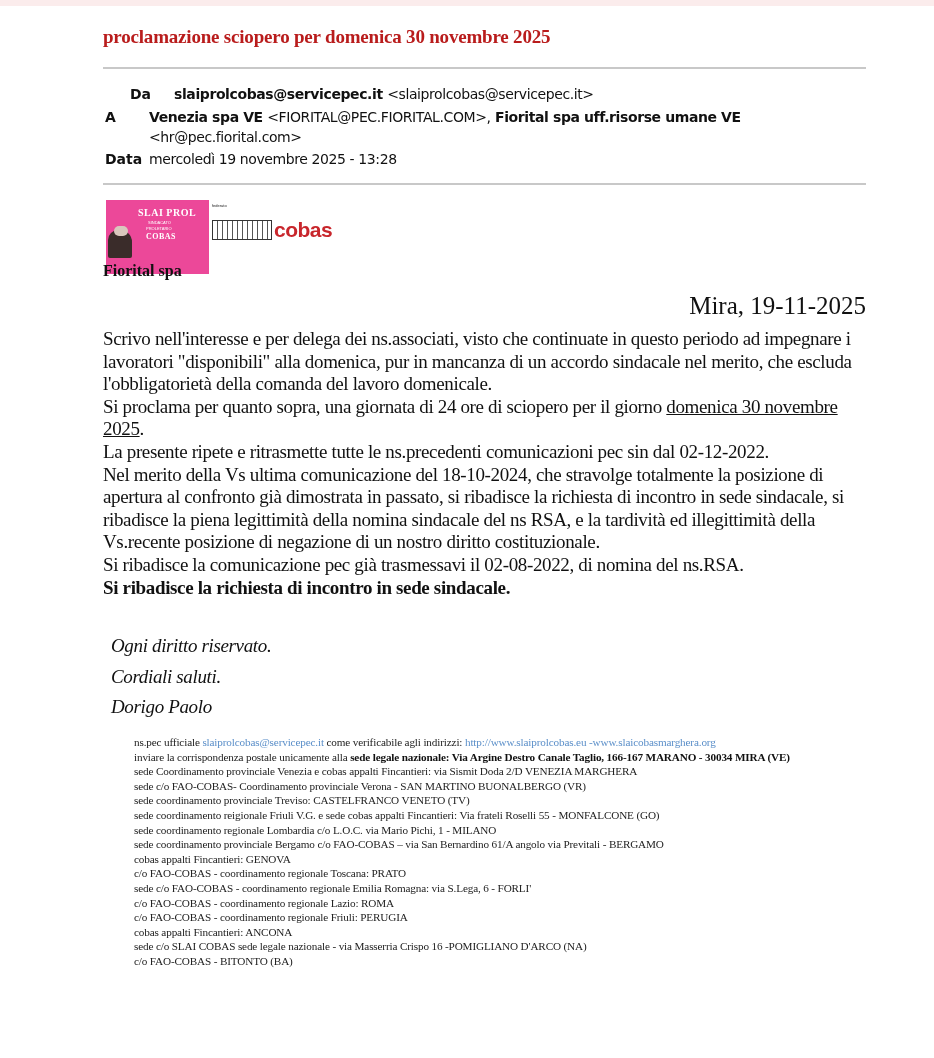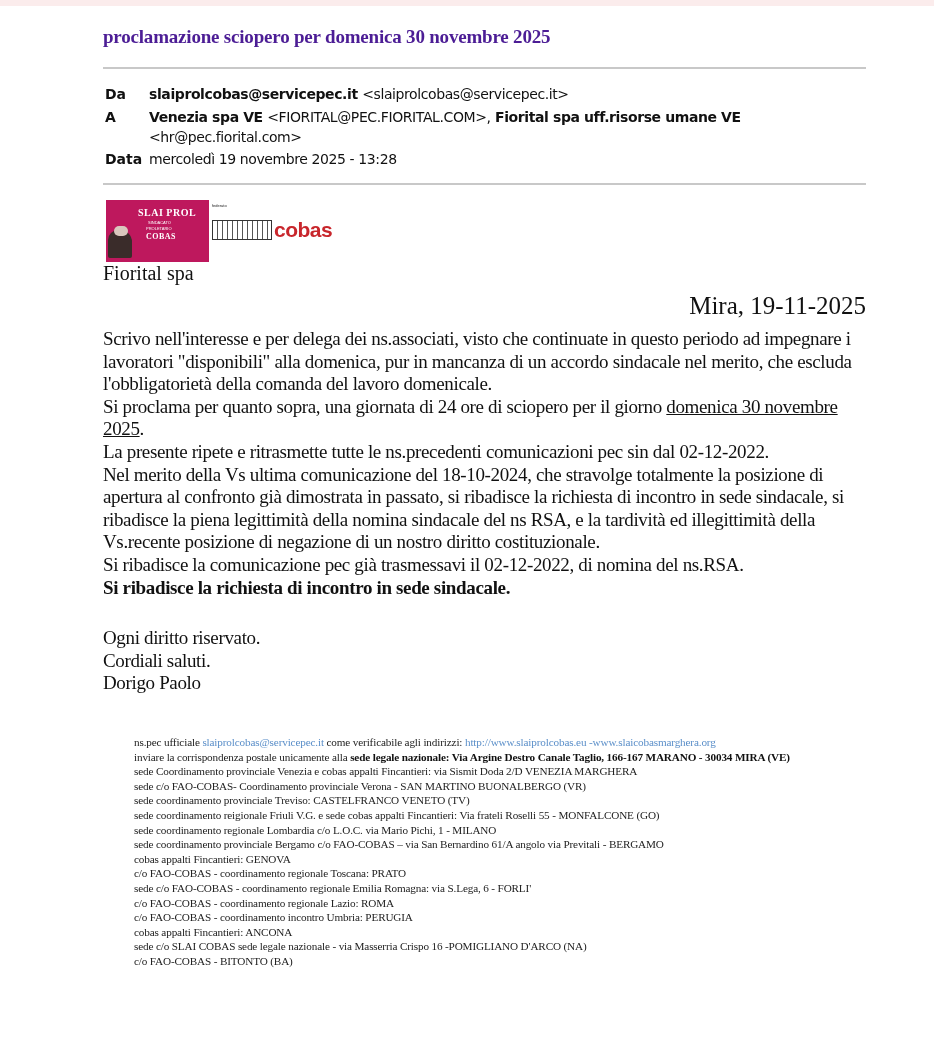--- a/index.html
+++ b/index.html
@@ -3,58 +3,58 @@
 <meta charset="utf-8">
 <style>
   html, body { margin: 0; padding: 0; }
   body {
     width: 934px; height: 1058px; background: #ffffff; position: relative; overflow: hidden;
     font-family: "Liberation Serif", serif; color: #111;
   }
   .topbar { position: absolute; left: 0; top: 0; width: 934px; height: 6px; background: #fbecec; }
   .subject {
     position: absolute; left: 103px; top: 26px; font-family: "Liberation Serif", serif;
-    font-weight: bold; font-size: 19px; letter-spacing: -0.2px; color: #4c1d95;
+    font-weight: bold; font-size: 19px; letter-spacing: -0.2px; color: #b91c1c;
   }
   .rule { position: absolute; left: 103px; width: 763px; height: 2px; background: #c8c8c8; }
   .rule.r1 { top: 67px; }
   .rule.r2 { top: 183px; }
   .hdr { position: absolute; left: 105px; font-family: "DejaVu Sans", sans-serif; font-size: 14px; color: #111; line-height: 20px; }
   .hdr .lbl { font-weight: bold; display: inline-block; }
   .hdr b { font-weight: bold; }
   .row-da { top: 84px; }
   .row-a { top: 107px; }
   .row-a2 { top: 127px; left: 149px; }
   .row-data { top: 149px; }
-  .lbl-da { width: 44px; }
+  .lbl-da { width: 44px; margin-left: 25px; }
   .lbl-a { width: 44px; }
   .lbl-data { width: 44px; }
   .cond { letter-spacing: -0.4px; }
 
-  .logo1 { position: absolute; left: 106px; top: 200px; width: 103px; height: 62px; background: #be185d; overflow: hidden; text-align: right; }
+  .logo1 { position: absolute; left: 106px; top: 200px; width: 103px; height: 74px; background: #ec4899; overflow: hidden; text-align: right; }
   .logo1 .t1 { position: absolute; left: 32px; top: 7px; font-family: "Liberation Serif", serif; font-weight: bold; color: #fff; font-size: 10px; letter-spacing: 0.5px; }
   .logo1 .t2 { position: absolute; left: 42px; top: 20px; color: #fff; font-size: 4px; font-family: "Liberation Sans", sans-serif; }
   .logo1 .t3 { position: absolute; left: 40px; top: 26px; color: #fff; font-size: 4px; font-family: "Liberation Sans", sans-serif; }
   .logo1 .t4 { position: absolute; left: 40px; top: 32px; font-family: "Liberation Serif", serif; font-weight: bold; color: #fff; font-size: 8px; letter-spacing: 0.5px; }
   .logo1 .fist { position: absolute; left: 2px; top: 30px; width: 24px; height: 28px; background: #3a2c2a; border-radius: 10px 12px 2px 2px; }
   .logo1 .fist2 { position: absolute; left: 8px; top: 26px; width: 14px; height: 10px; background: #d9c7bd; border-radius: 6px; }
   .logo2-small { position: absolute; left: 212px; top: 203px; font-size: 4px; font-family: "Liberation Sans", sans-serif; color: #222; }
   .logo2 { position: absolute; left: 212px; top: 218px; height: 24px; display: flex; align-items: center; }
   .logo2 .slai { width: 60px; height: 20px; border: 1px solid #333; box-sizing: border-box;
     background: repeating-linear-gradient(90deg, #fff 0 4px, #555 4px 5px); }
   .logo2 .cobas { font-family: "Liberation Sans", sans-serif; font-weight: bold; color: #c8262c; font-size: 21px; margin-left: 2px; letter-spacing: -0.5px; }
 
-  .recipient { position: absolute; left: 103px; top: 262px; font-family: "Liberation Serif", serif; font-weight: normal; font-size: 20px; }
+  .recipient { position: absolute; left: 103px; top: 262px; font-family: "Liberation Serif", serif; font-weight: bold; font-size: 16px; }
   .place-date { position: absolute; right: 68px; top: 292px; font-size: 25px; }
   .body { position: absolute; left: 103px; top: 308px; width: 780px; font-size: 19px; line-height: 22.6px; letter-spacing: -0.35px; margin-top: 20px; }
   .body p { margin: 0; }
   .body u { text-decoration: underline; }
   .body .bold { font-weight: bold; }
   .closing { position: absolute; left: 103px; top: 627px; font-size: 19px; line-height: 22.6px; letter-spacing: -0.35px; }
-  .closing div { margin: 0; }
+  .closing div { margin: 8px; font-style: italic; }
 
   .footer { position: absolute; left: 134px; top: 735px; width: 736px; font-size: 11.2px; line-height: 14.6px; letter-spacing: -0.15px; color: #222; }
   .footer a { color: #5b8fc9; text-decoration: none; }
   .footer .bold { font-weight: bold; color: #111; }
 </style>
 </head>
 <body>
 
 <div class="topbar"></div>
 
@@ -93,21 +93,21 @@
 </div>
 
 <div class="recipient">Fiorital spa</div>
 <div class="place-date">Mira, 19-11-2025</div>
 
 <div class="body">
   <p>Scrivo nell'interesse e per delega dei ns.associati, visto che continuate in questo periodo ad impegnare i lavoratori "disponibili" alla domenica, pur in mancanza di un accordo sindacale nel merito, che escluda l'obbligatorietà della comanda del lavoro domenicale.</p>
   <p><span>Si proclama per quanto sopra, una giornata di 24 ore di sciopero per il giorno </span><u>domenica 30 novembre 2025</u><span>.</span></p>
   <p>La presente ripete e ritrasmette tutte le ns.precedenti comunicazioni pec sin dal  02-12-2022.</p>
   <p>Nel merito della Vs ultima comunicazione del 18-10-2024, che stravolge totalmente la posizione di apertura al confronto già dimostrata in passato, si ribadisce la richiesta di incontro in sede sindacale, si ribadisce la piena legittimità della nomina sindacale del ns RSA, e la tardività ed illegittimità della Vs.recente posizione di negazione di un nostro diritto costituzionale.</p>
-  <p>Si ribadisce la comunicazione pec già trasmessavi il 02-12-2022, di nomina del ns.RSA.</p>
+  <p>Si ribadisce la comunicazione pec già trasmessavi il 02-08-2022, di nomina del ns.RSA.</p>
   <p class="bold">Si ribadisce la richiesta di incontro in sede sindacale.</p>
 </div>
 
 <div class="closing">
   <div>Ogni diritto riservato.</div>
   <div>Cordiali saluti.</div>
   <div>Dorigo Paolo</div>
 </div>
 
 <div class="footer">
@@ -116,17 +116,17 @@
   <div>sede Coordinamento provinciale Venezia e cobas appalti Fincantieri: via Sismit Doda 2/D VENEZIA MARGHERA</div>
   <div>sede c/o FAO-COBAS- Coordinamento provinciale Verona - SAN MARTINO BUONALBERGO (VR)</div>
   <div>sede coordinamento provinciale Treviso: CASTELFRANCO VENETO (TV)</div>
   <div>sede coordinamento reigionale Friuli V.G. e sede cobas appalti Fincantieri: Via frateli Roselli 55 - MONFALCONE (GO)</div>
   <div>sede coordinamento regionale Lombardia c/o L.O.C. via Mario Pichi, 1 - MILANO</div>
   <div>sede coordinamento provinciale Bergamo  c/o FAO-COBAS – via  San Bernardino 61/A angolo via Previtali - BERGAMO</div>
   <div>cobas appalti Fincantieri: GENOVA</div>
   <div>c/o FAO-COBAS - coordinamento regionale Toscana: PRATO</div>
   <div>sede c/o FAO-COBAS - coordinamento regionale Emilia Romagna: via S.Lega, 6 - FORLI'</div>
   <div>c/o FAO-COBAS - coordinamento regionale Lazio: ROMA</div>
-  <div>c/o FAO-COBAS - coordinamento incontro Umbria: PERUGIA</div>
+  <div>c/o FAO-COBAS - coordinamento regionale Friuli: PERUGIA</div>
   <div>cobas appalti Fincantieri: ANCONA</div>
   <div>sede c/o SLAI COBAS sede legale nazionale - via Masserria Crispo 16 -POMIGLIANO D'ARCO (NA)</div>
   <div>c/o FAO-COBAS - BITONTO (BA)</div>
 </div>
 
 </body></html>

